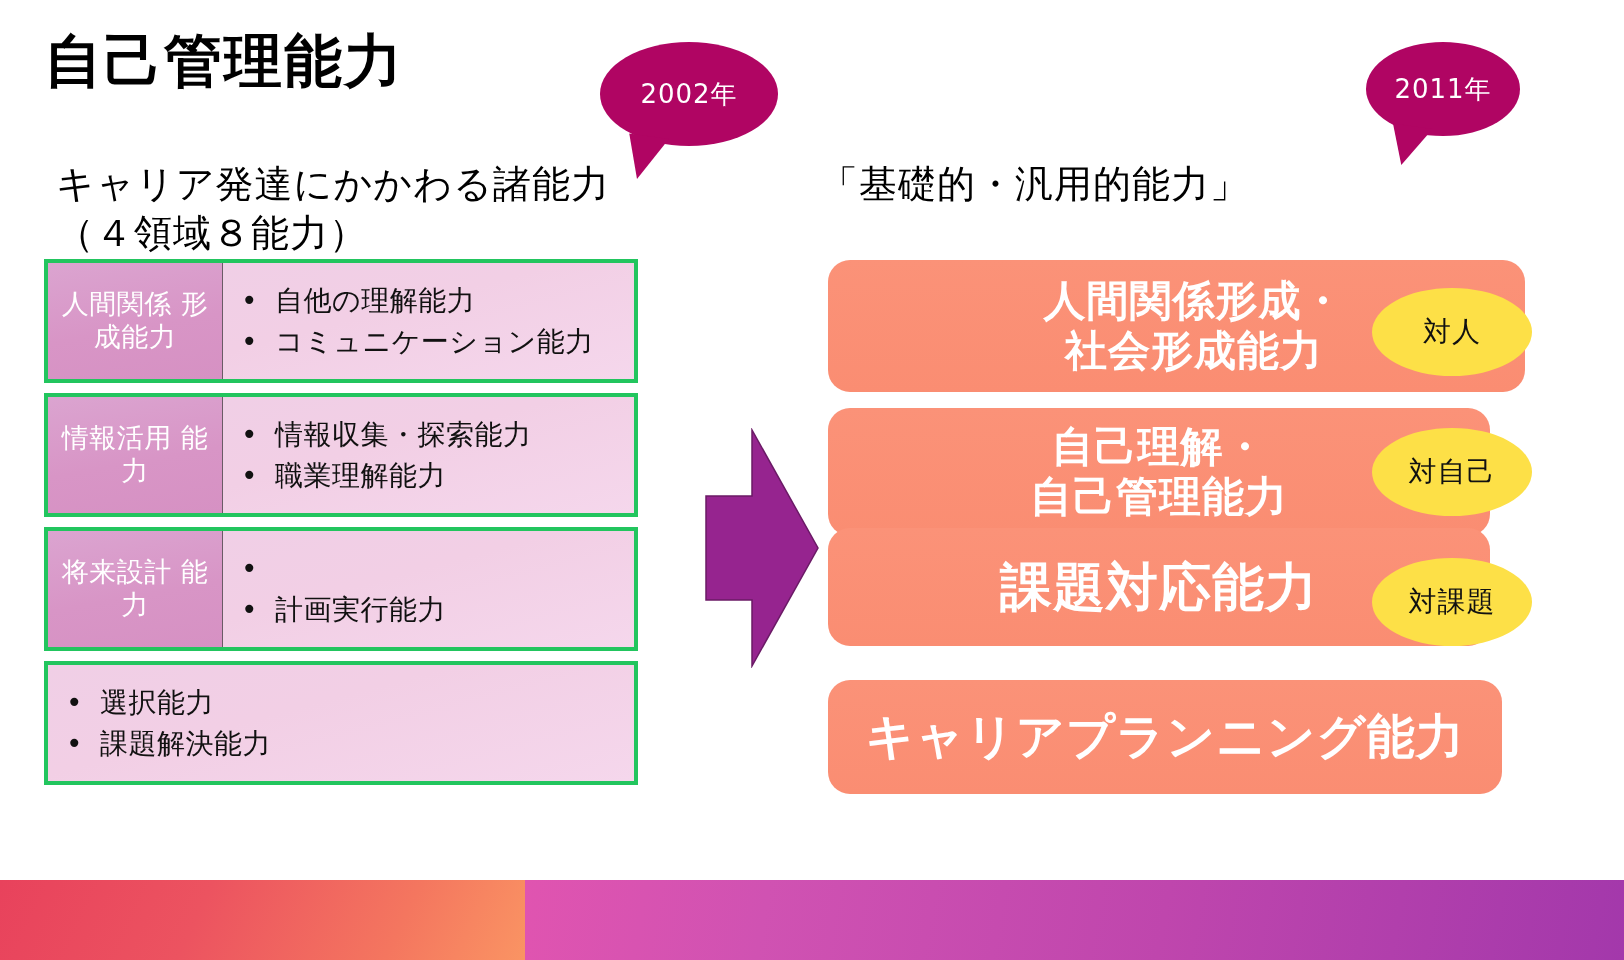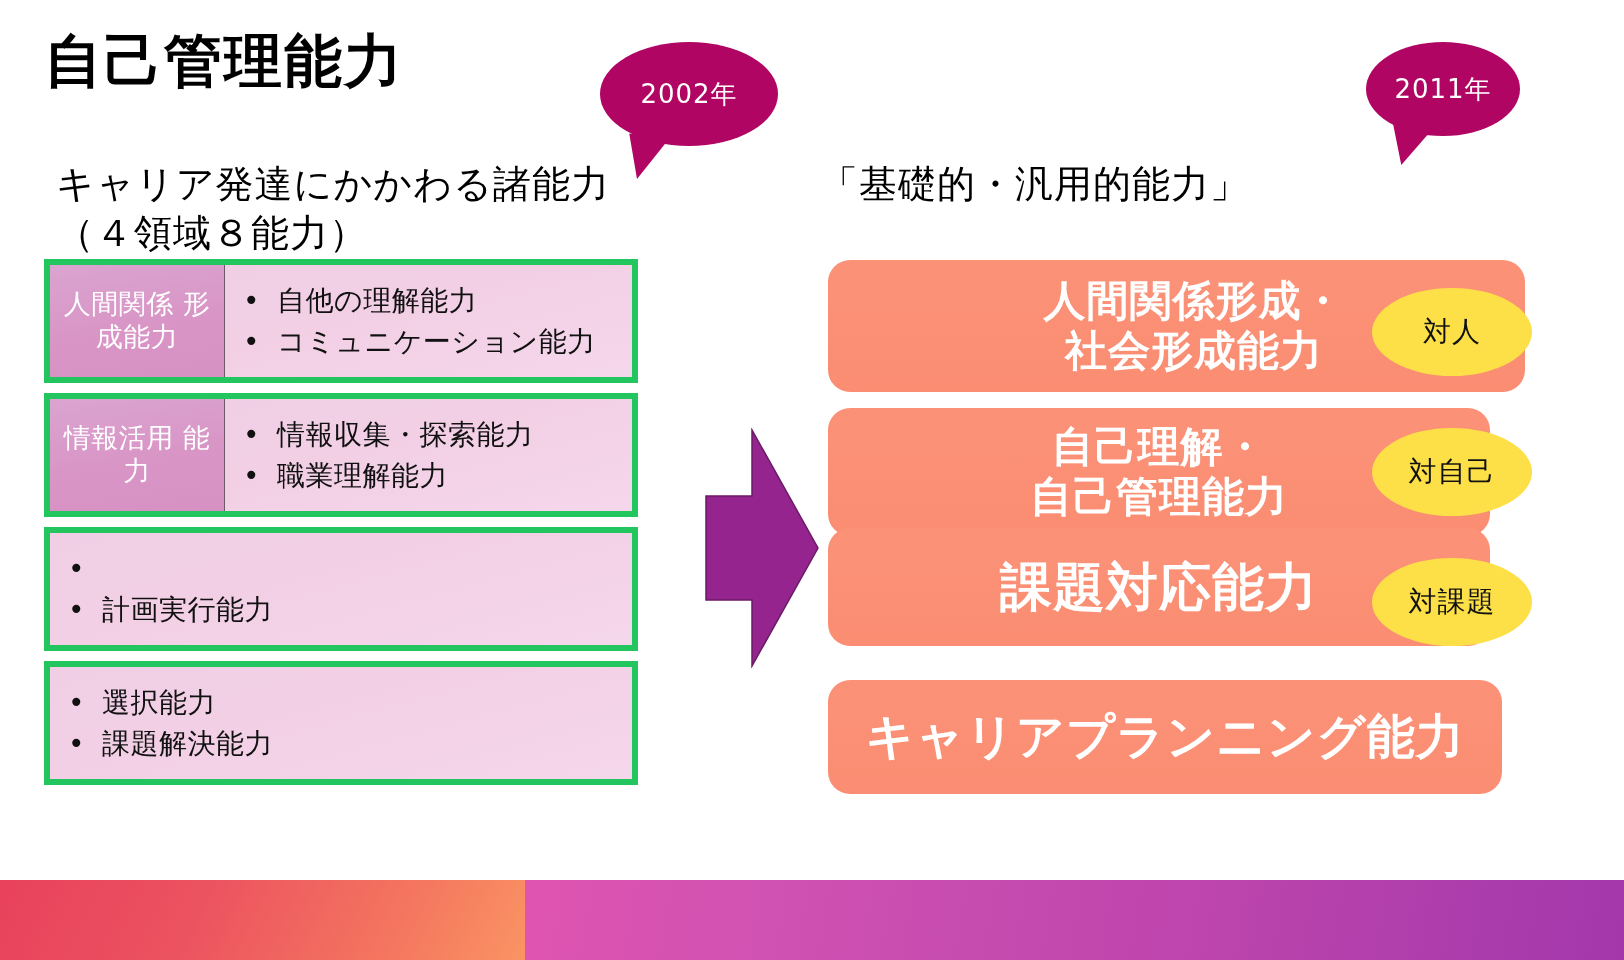--- a/index.html
+++ b/index.html
@@ -87,21 +87,21 @@
   #legacy-table {
     position: absolute;
     left: 44px;
     top: 259px;
     width: 594px;
   }
   .table-row {
     display: flex;
     height: 124px;
     margin-bottom: 10px;
-    border: 6px solid #22c55e;
+    border: 4px solid #22c55e;
     box-sizing: border-box;
   }
   .row-label {
     width: 175px;
     flex: 0 0 175px;
     background: linear-gradient(170deg, #dba4d0 0%, #d895c6 55%, #d691c3 100%);
     border-right: 1px solid #6b5b66;
     display: flex;
     flex-direction: column;
     align-items: center;
@@ -248,20 +248,22 @@
         <span>情報収集・探索能力</span>
       </div>
       <div class="bullet-line">
         <span class="bullet-dot">•</span>
         <span>職業理解能力</span>
       </div>
     </div>
   </div>
 
   <div class="table-row">
+    <div class="row-label">将来設計
+能力</div>
     <div class="row-items">
       <div class="bullet-line">
         <span class="bullet-dot">•</span>
       </div>
       <div class="bullet-line">
         <span class="bullet-dot">•</span>
         <span>計画実行能力</span>
       </div>
     </div>
   </div>

